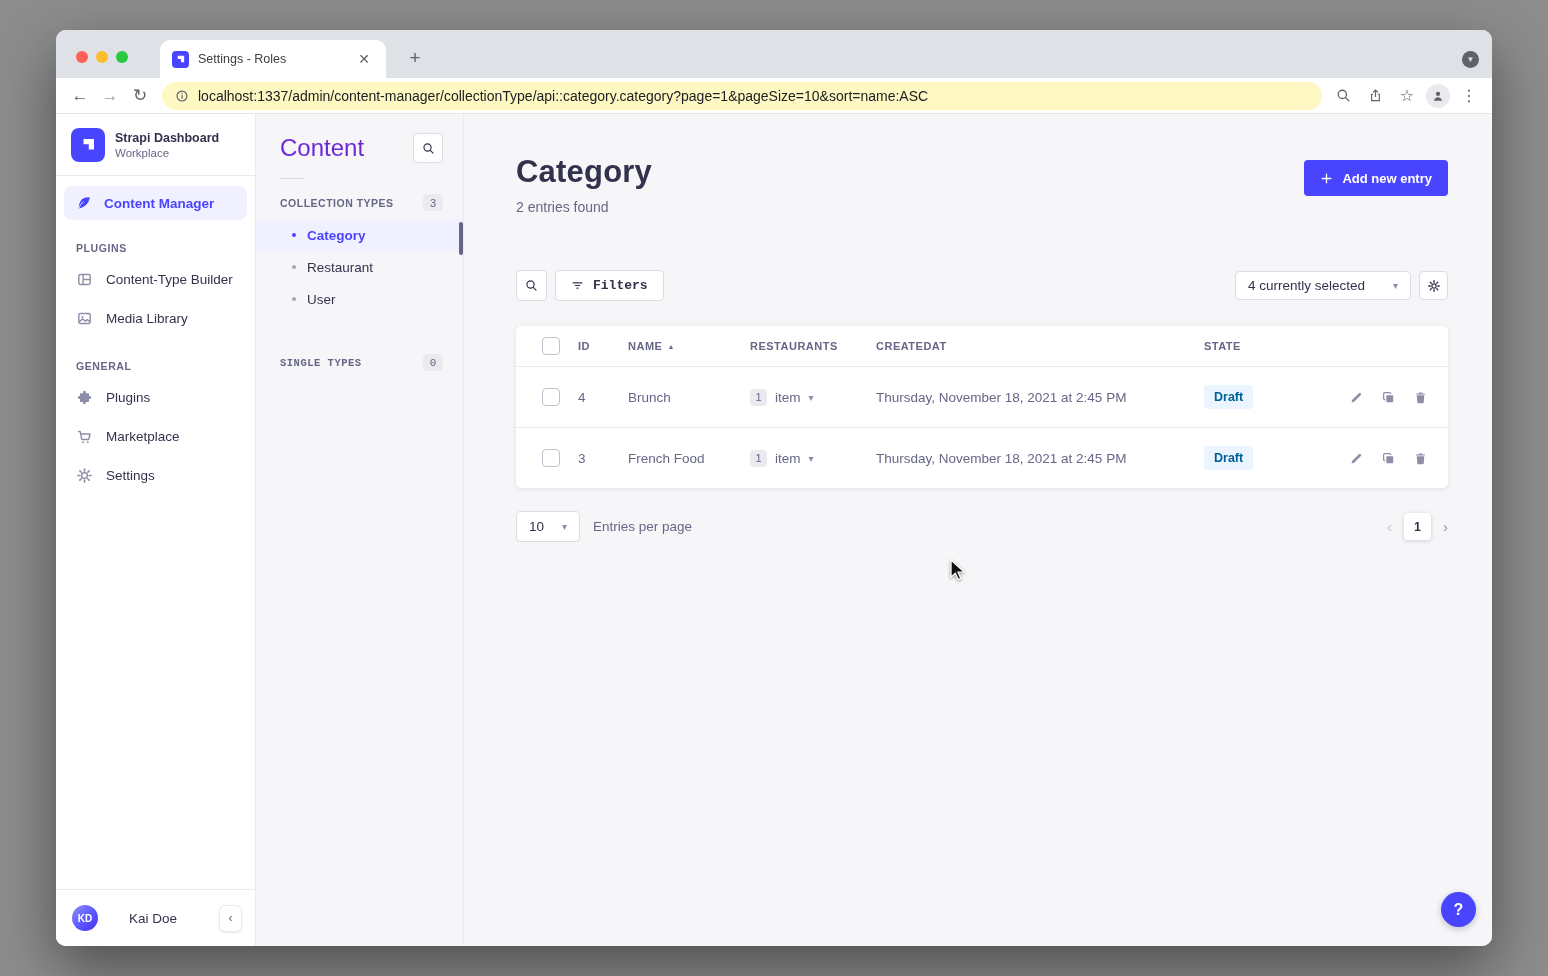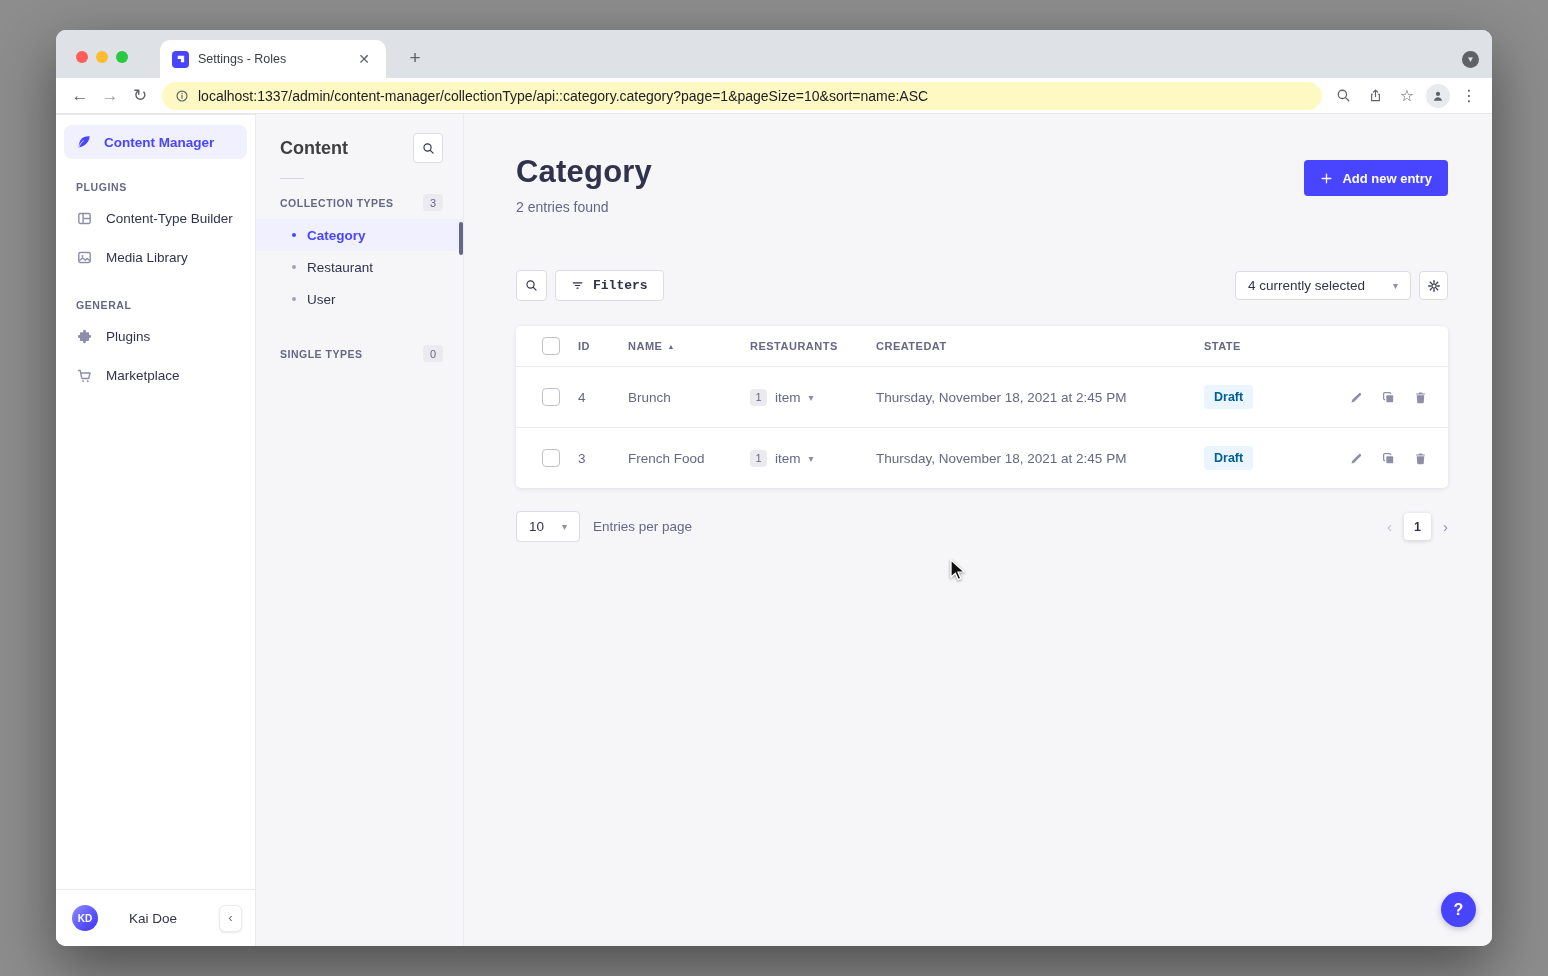--- a/index.html
+++ b/index.html
@@ -63,36 +63,36 @@
                  color:#fff; font-size:10px; font-weight:700; display:flex; align-items:center;
                  justify-content:center; }
   .user-name { font-size:13.5px; color:#32324d;margin-left:21px; }
   .collapse-btn { margin-left:auto; width:23px; height:27px; border:1px solid #eaeaef; border-radius:6px;
                   background:#fff; box-shadow:0 1px 2px rgba(33,33,52,.1); color:#666687; font-size:12px;
                   display:flex; align-items:center; justify-content:center; }
 
   
   .subnav { width:208px; background:#f6f6f9; border-right:1px solid #eaeaef; position:relative; flex:none; }
   .subnav-head { display:flex; align-items:center; justify-content:space-between; padding:19px 20px 0 24px; }
-  .subnav-title { font-size:18px; font-weight:700; color:#404040; }
+  .subnav-title { font-size:24px; font-weight:400; color:#6d28d9; }
   .sq-btn { width:30px; height:30px; background:#fff; border:1px solid #dcdce4; border-radius:4px;
             display:flex; align-items:center; justify-content:center; color:#32324d; }
   .mini-divider { width:24px; border-top:1px solid #d9d9e3; margin:15px 0 15px 24px; }
   .type-head { display:flex; align-items:center; justify-content:space-between; padding:0 20px 0 24px;
                margin-top:4px; }
   .type-label { font-size:10.5px; font-weight:700; letter-spacing:.5px; color:#666687; }
   .count-badge { min-width:20px; height:17px; padding:0 5px; background:#eaeaef; border-radius:4px;
                  font-size:11px; color:#666687; display:flex; align-items:center; justify-content:center; }
   .type-list { margin-top:8px; }
   .type-item { height:32px; display:flex; align-items:center; gap:11px; padding-left:36px;
                font-size:13.5px; color:#32324d; }
   .type-item .bullet { width:4px; height:4px; border-radius:50%; background:#a5a5ba; flex:none; }
   .type-item.active { background:#f0f0ff; color:#4945ff; font-weight:600; }
   .type-item.active .bullet { background:#4945ff; }
-  .single-head { margin-top:30px; }
+  .single-head { margin-top:39px;font-family:Liberation Mono, monospace; }
   .subnav-thumb { position:absolute; right:0; top:108px; width:4px; height:33px; border-radius:2px;
                   background:#666687; }
 
   
   .main { flex:1; padding:0 44px 0 52px; min-width:0; }
   .page-head { display:flex; justify-content:space-between; align-items:flex-start; margin-top:40px; }
   .page-title { font-size:31px; font-weight:700; color:#32324d; letter-spacing:.2px; }
   .page-sub { font-size:14px; color:#666687; margin-top:9px; }
   .btn-primary { margin-top:6px; height:36px; background:#4945ff; border-radius:4px; color:#fff;
                  font-size:13px; font-weight:600; display:flex; align-items:center; gap:9px; padding:0 16px; }
@@ -200,20 +200,31 @@
               <path d="M12 12a3.6 3.6 0 1 0 0-7.2A3.6 3.6 0 0 0 12 12zm-7 8.2c.9-3.8 3.8-6 7-6s6.1 2.2 7 6z"></path>
             </svg>
         </span>
         <span class="cr-ic">⋮</span>
       </div>
     </div>
 
     <div class="app">
 
       <div class="sidebar">
+        <div class="brand">
+          <span class="brand-logo">
+            <svg width="18" height="18" viewBox="0 0 24 24">
+                <polygon points="6,4 20,4 20,18 13,18 13,11 6,11" fill="#ffffff"></polygon>
+              </svg>
+          </span>
+          <span>
+            <div class="brand-title">Strapi Dashboard</div>
+            <div class="brand-sub">Workplace</div>
+          </span>
+        </div>
         <div class="sb-divider"></div>
 
         <div class="cm-item">
           <span class="ic" style="display:flex;color:#4945ff;">
             <svg width="16" height="16" viewBox="0 0 24 24" fill="currentColor">
                 <path d="M20.5 3.5c-6.5-.3-11.6 1.8-14 6.3C4.6 13.3 4 17.6 4 20.3c2.3-.4 5.5-1.3 8-3C17 14 20.4 9.3 20.5 3.5z"></path>
                 <path d="M4.5 20c1.2-4.5 3.4-7.8 7.2-10" stroke="#f0f0ff" stroke-width="1.3" fill="none"></path>
               </svg>
           </span>
           <span>Content Manager</span>
@@ -254,20 +265,29 @@
           </div>
           <div class="sb-item">
             <span class="ic">
               <svg width="17" height="17" viewBox="0 0 24 24" fill="none" stroke="currentColor" stroke-width="2" stroke-linecap="round" stroke-linejoin="round">
                   <path d="M3.5 5H6l2 10.2a1.4 1.4 0 0 0 1.4 1.1h7.4a1.4 1.4 0 0 0 1.4-1.1L19.8 8.5H6.7"></path>
                   <circle cx="10" cy="20" r="1.3" fill="currentColor" stroke="none"></circle>
                   <circle cx="16.6" cy="20" r="1.3" fill="currentColor" stroke="none"></circle>
                 </svg>
             </span>
             <span>Marketplace</span>
+          </div>
+          <div class="sb-item">
+            <span class="ic">
+              <svg width="17" height="17" viewBox="0 0 24 24" fill="none" stroke="currentColor" stroke-width="2.4" stroke-linecap="round">
+                  <circle cx="12" cy="12" r="4" stroke-width="2"></circle>
+                  <path d="M12 2.8v2.7M12 18.5v2.7M21.2 12h-2.7M5.5 12H2.8M18.5 5.5l-1.9 1.9M7.4 16.6l-1.9 1.9M18.5 18.5l-1.9-1.9M7.4 7.4L5.5 5.5"></path>
+                </svg>
+            </span>
+            <span>Settings</span>
           </div>
         </div>
 
         <div class="sb-user">
           <span class="user-avatar">KD</span>
           <span class="user-name">Kai Doe</span>
           <span class="collapse-btn">‹</span>
         </div>
       </div>
 

